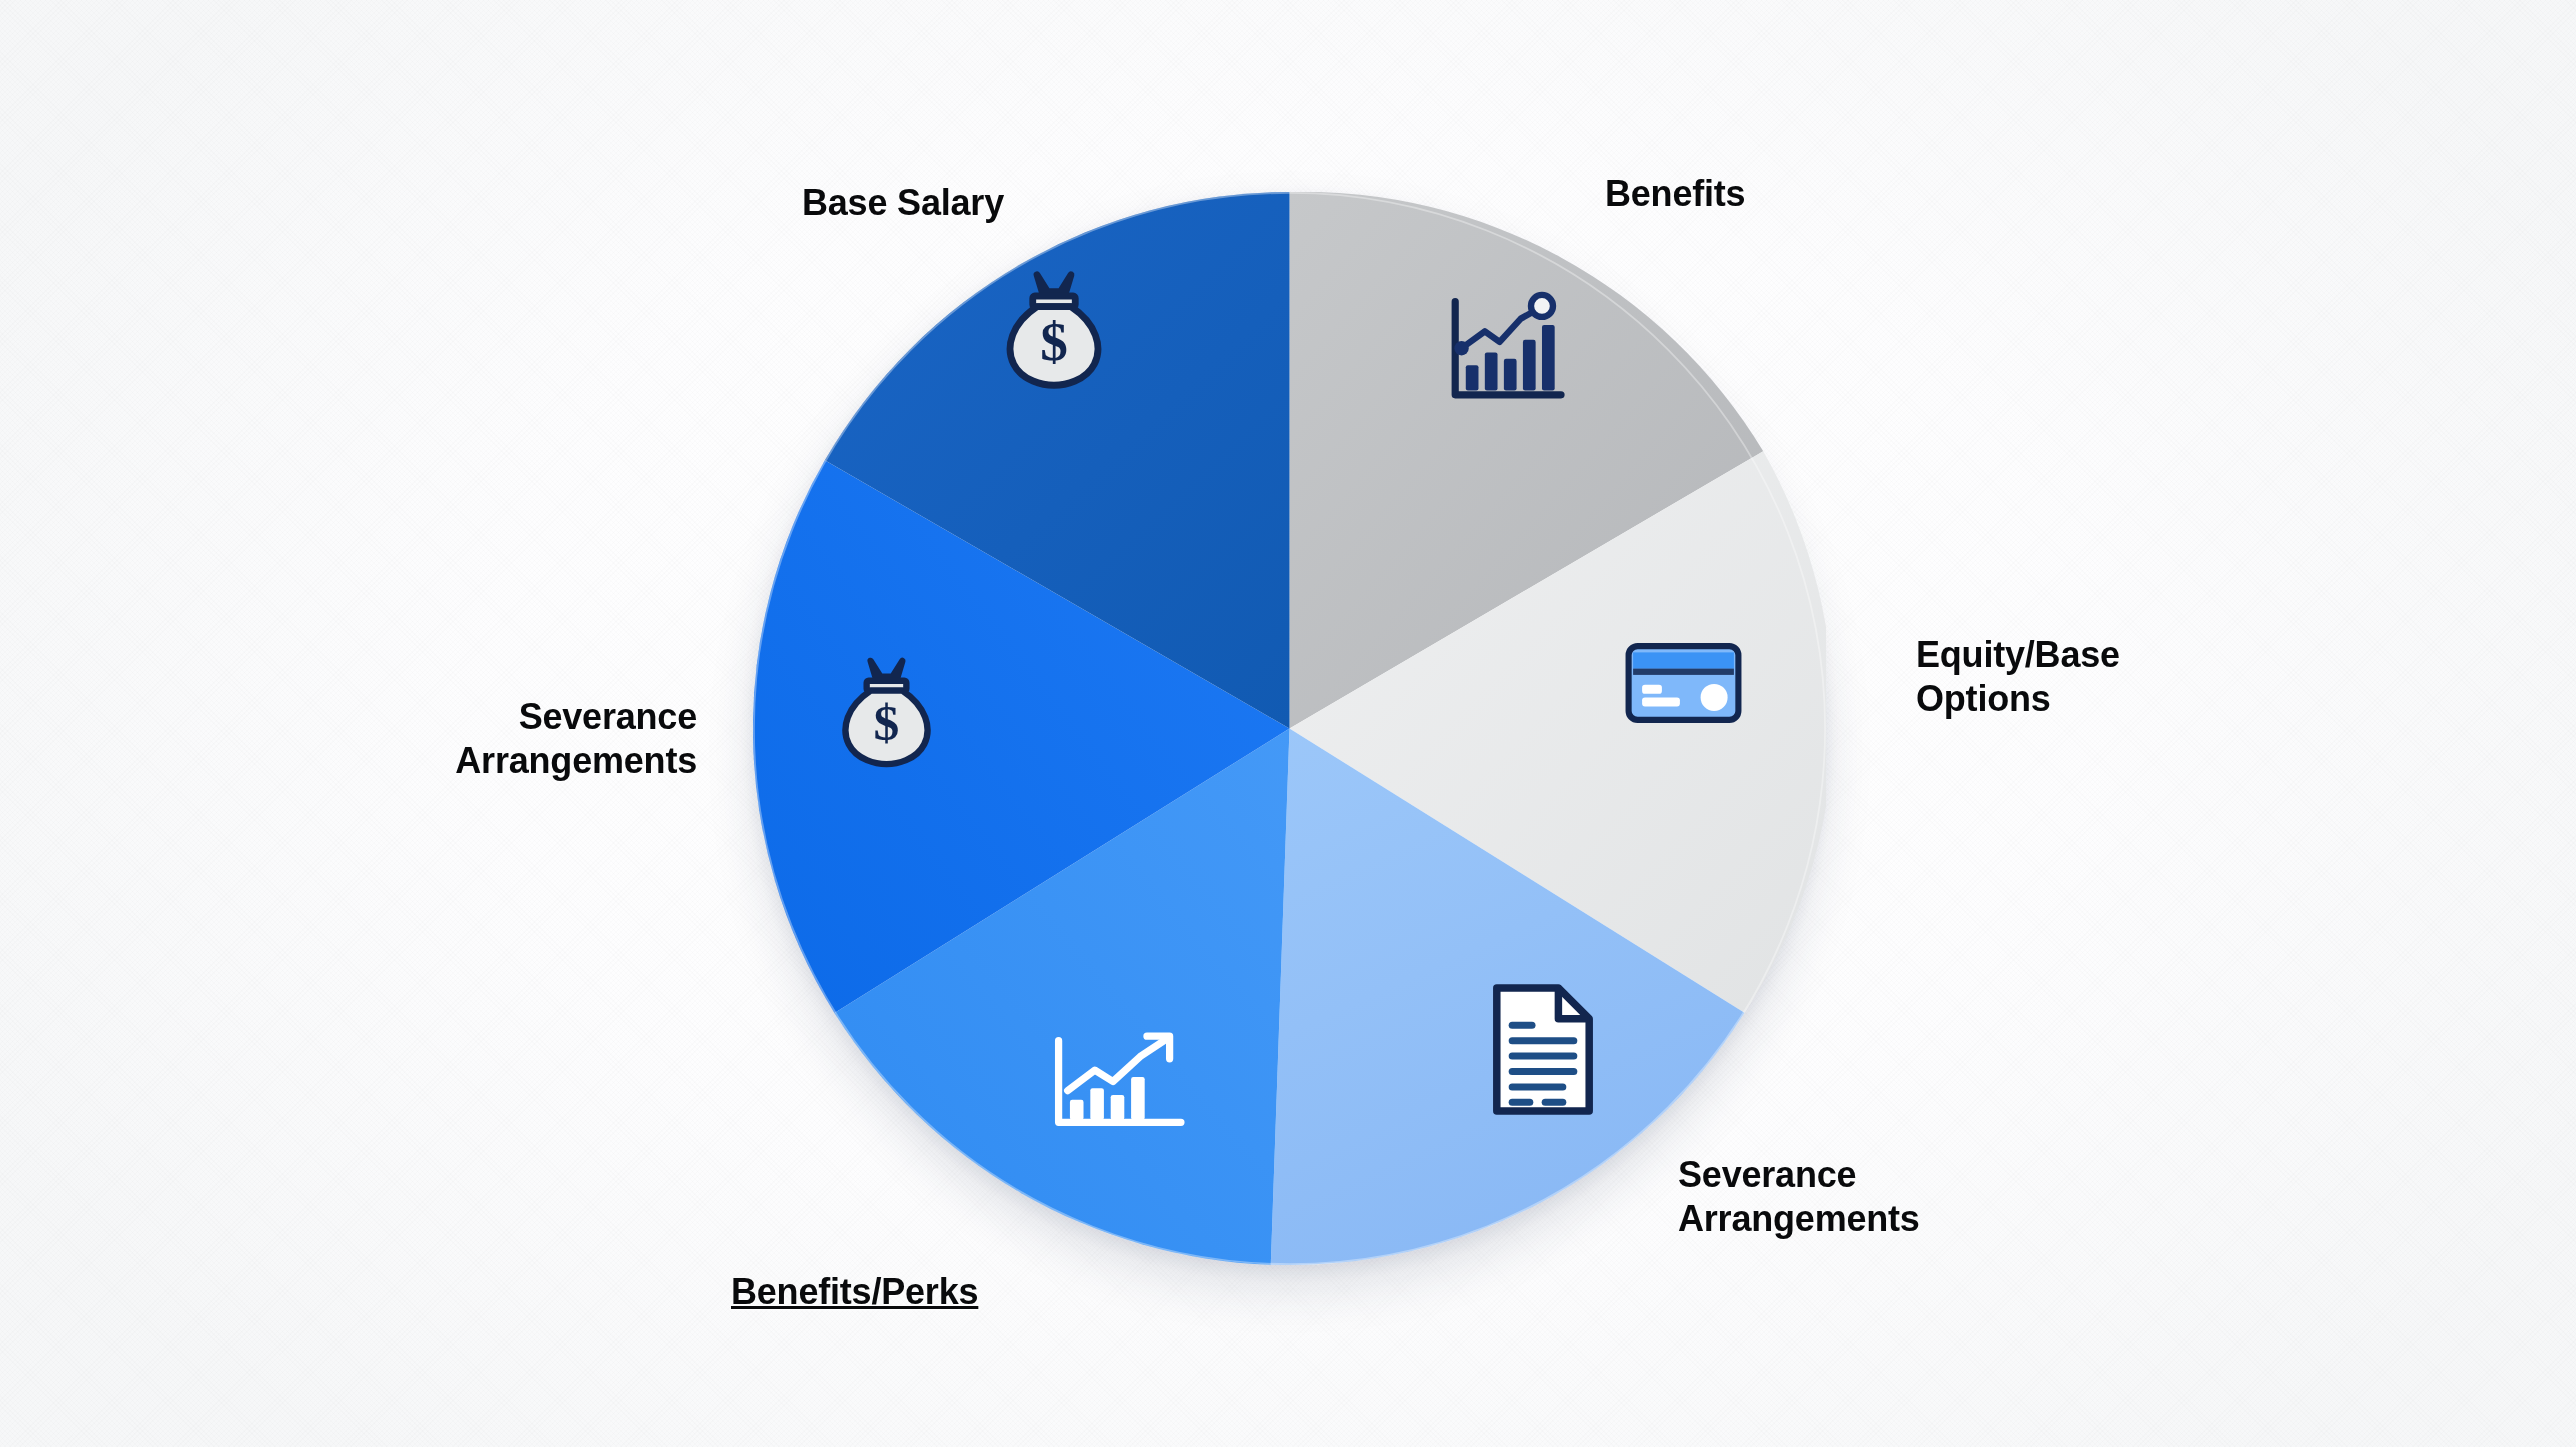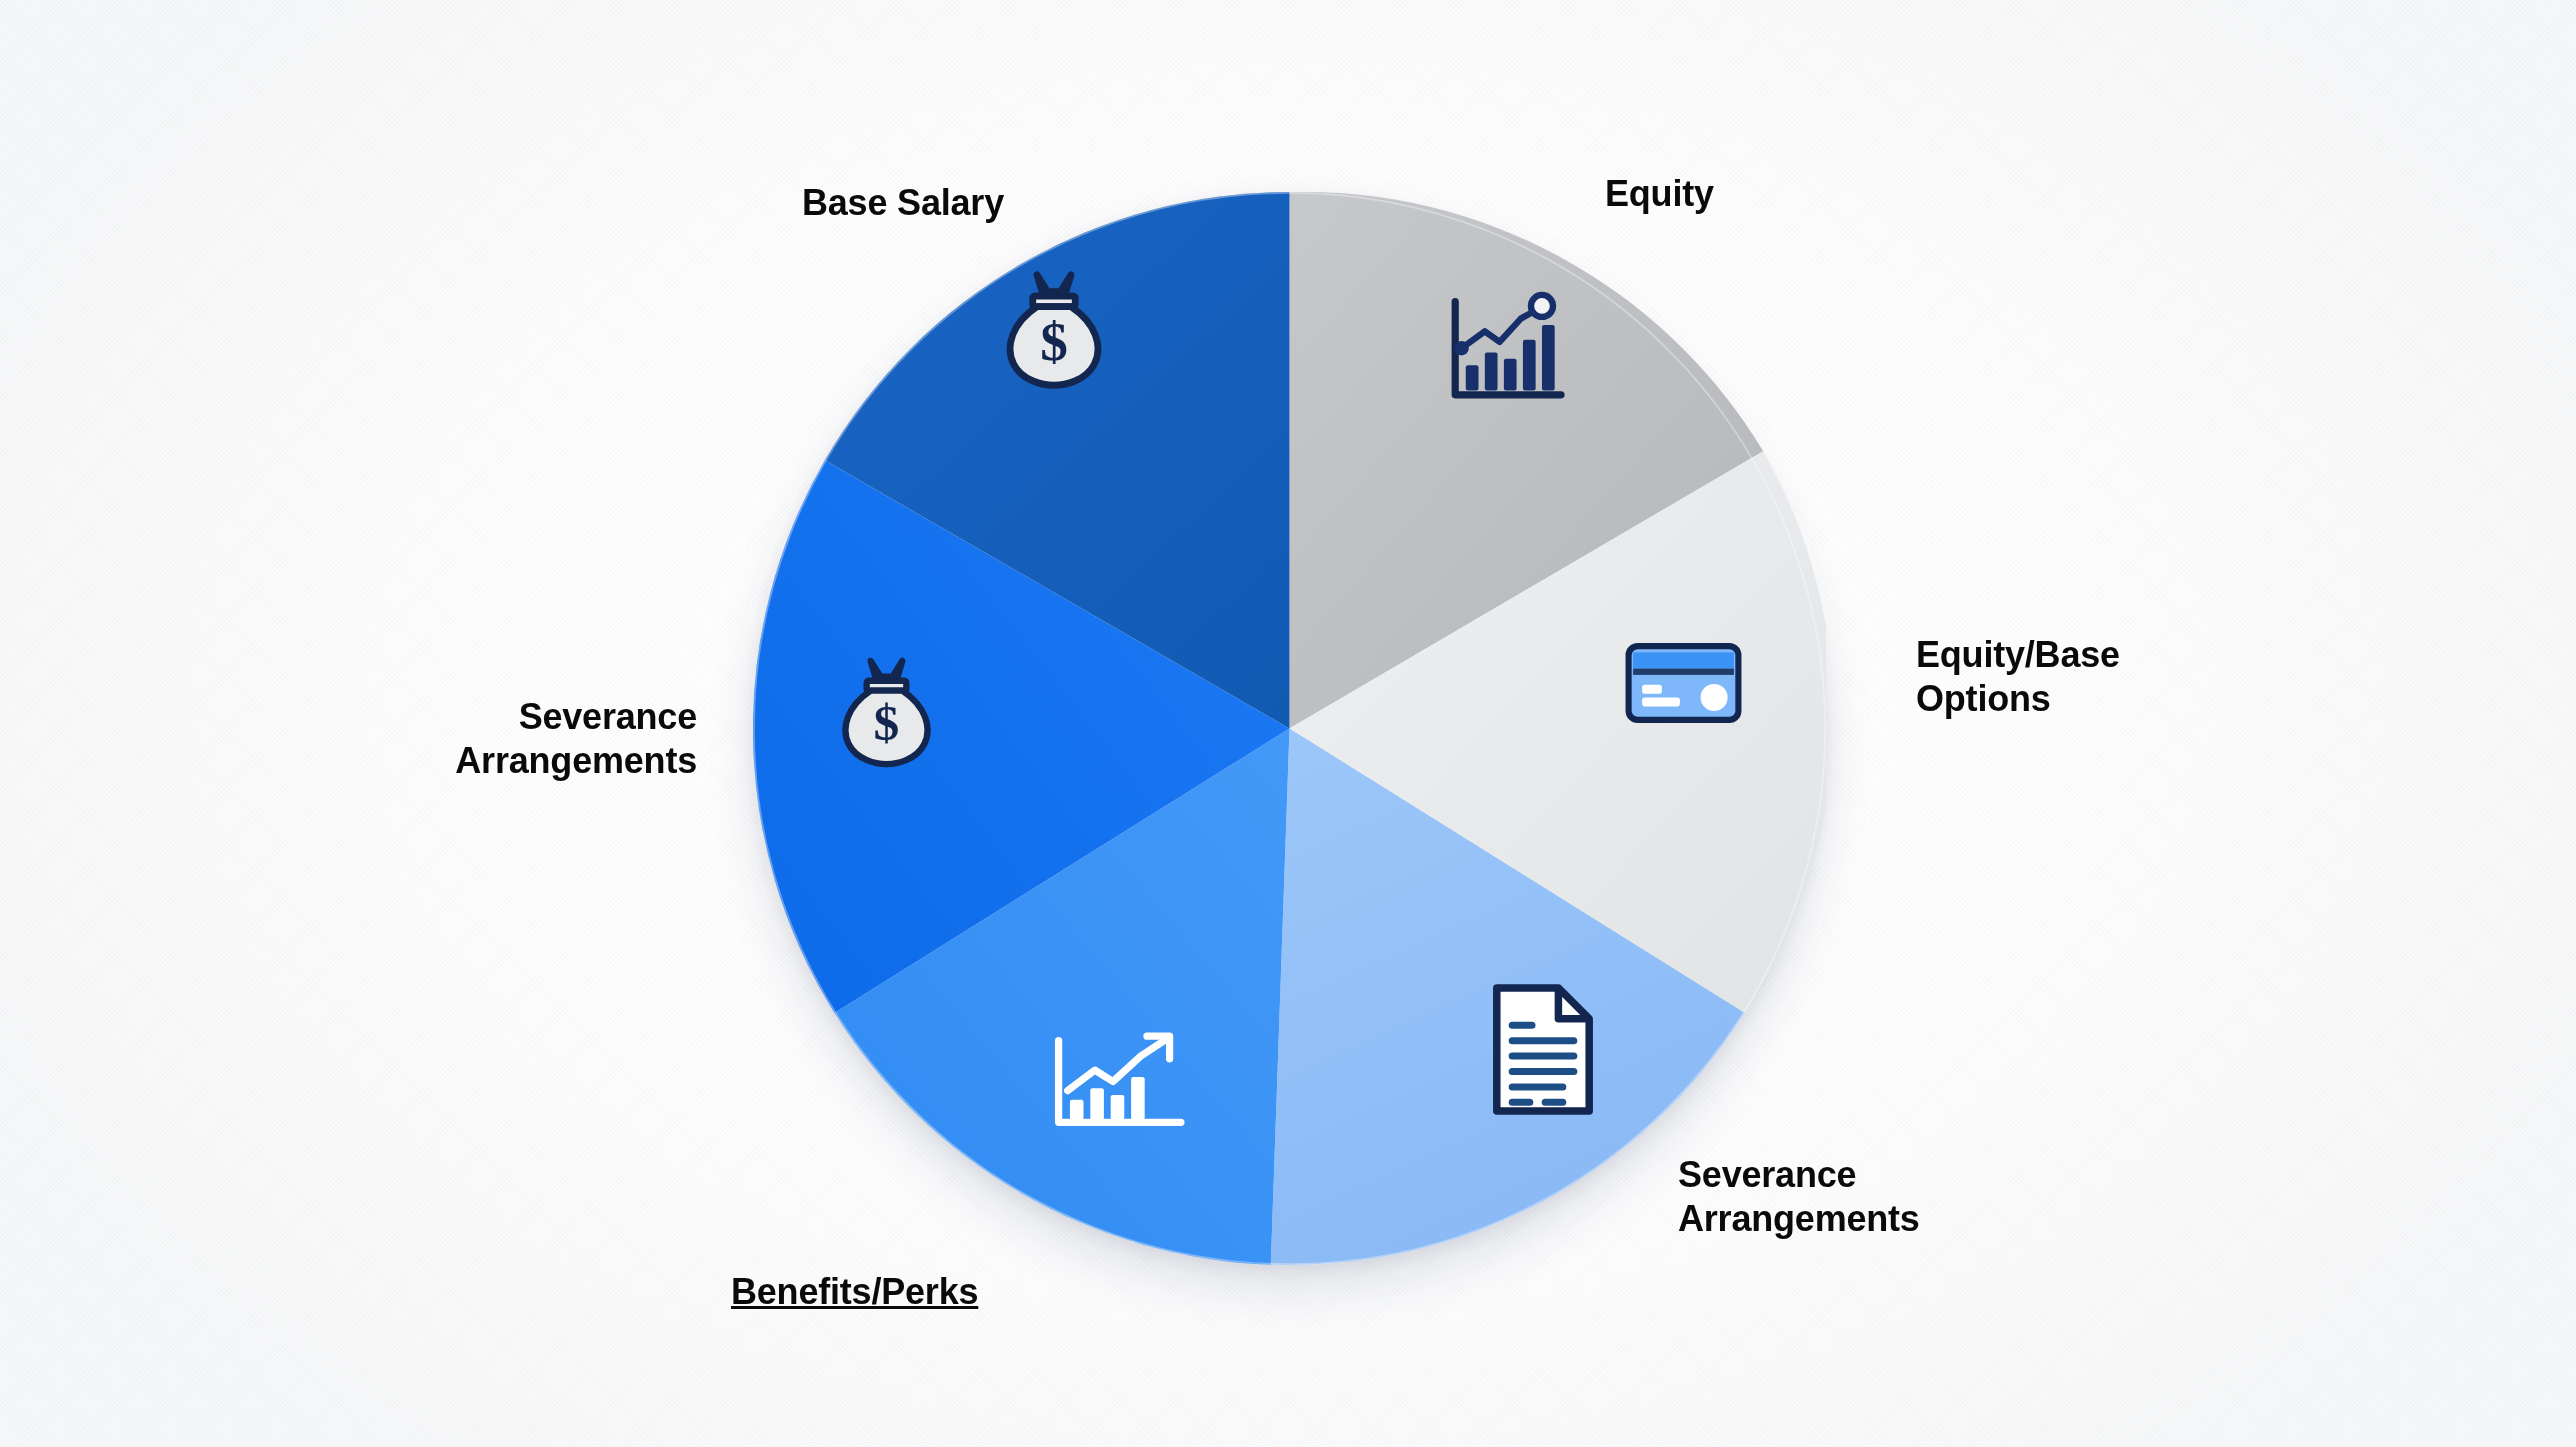--- a/index.html
+++ b/index.html
@@ -198,21 +198,21 @@
       <g stroke="#12264F" stroke-width="3.2" stroke-linejoin="round" stroke-linecap="round">
         <path d="M24 6 l5 8 h6 l5 -8 -3 10 h-10 z" fill="#E7E9EA"></path>
         <rect x="22" y="16" width="20" height="5" rx="1" fill="#E7E9EA"></rect>
         <path d="M24 21 C12 29 9 40 13 48 C17 56 27 58 32 58 C37 58 47 56 51 48 C55 40 52 29 40 21 Z" fill="#E7E9EA"></path>
       </g>
       <text x="32" y="46" text-anchor="middle" font-family="Liberation Serif, serif" font-size="26" font-weight="700" fill="#12264F">$</text>
     </svg>
   </div>
 
   <div class="label lbl-base">Base Salary</div>
-  <div class="label lbl-bonus">Equity</div>
+  <div class="label lbl-bonus">Benefits</div>
   <div class="label lbl-equity">Equity/Base
 Options</div>
   <div class="label lbl-sev-left">Severance
 Arrangements</div>
   <div class="label lbl-benefits">Benefits/Perks</div>
   <div class="label lbl-sev-right">Severance
 Arrangements</div>
 </div>
 
 

